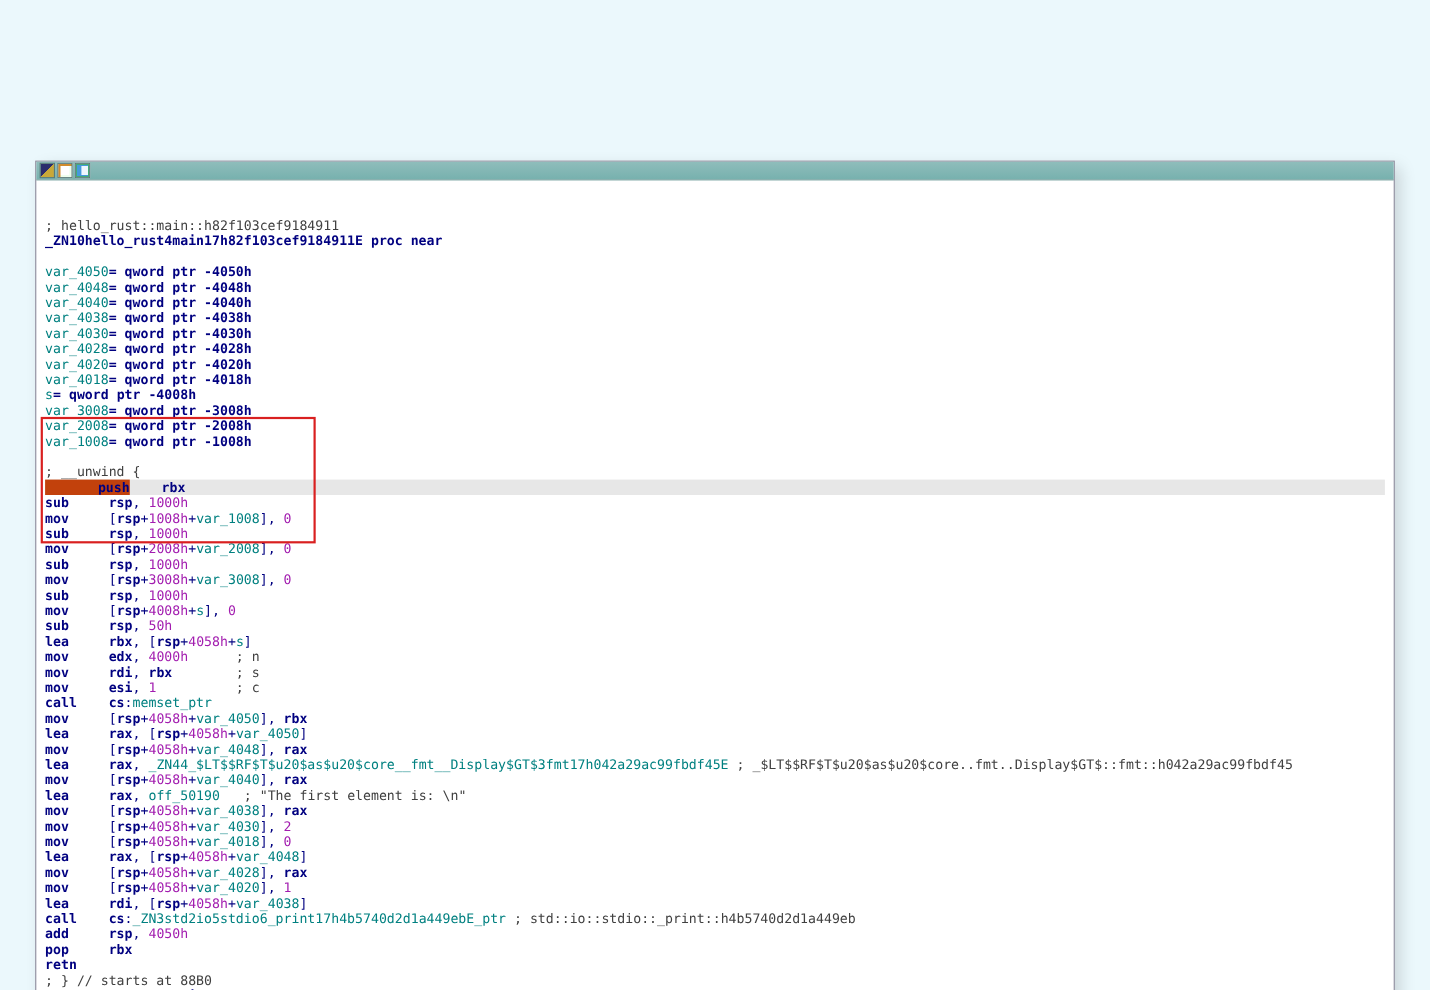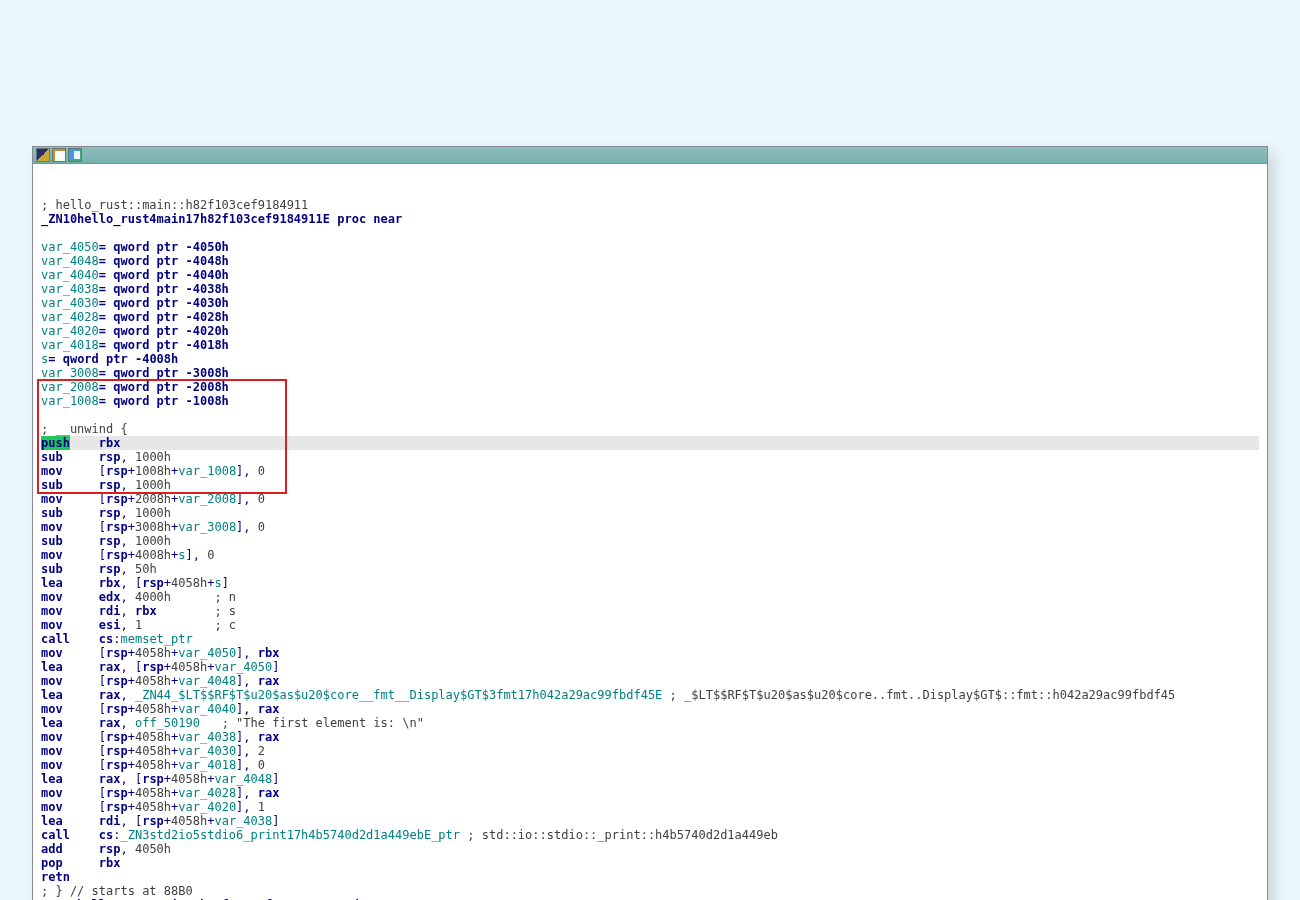--- a/index.html
+++ b/index.html
@@ -43,25 +43,25 @@
     line-height: 14px;
     white-space: pre;
     font-size: 12px;
     color: #000080;
     position:relative;
     overflow:hidden;
   }
   .gray { color:#404040; }
   .navy { color:#000080; font-weight:700; }
   .teal { color:#008080; }
-  .green{ color:#404040; }
+  .green{ color:#a21caf; }
 
   .line { height:14px; }
   .blank{ height:14px; }
-  .hl   { background:#22c55e; display:inline; }
+  .hl   { background:#c2410c; display:inline;padding-left:48px; }
 
   .redbox {
     position:absolute;
     border: 2px solid #d92020;
     pointer-events:none;
   }
 </style>
 </head>
 <body>
 

